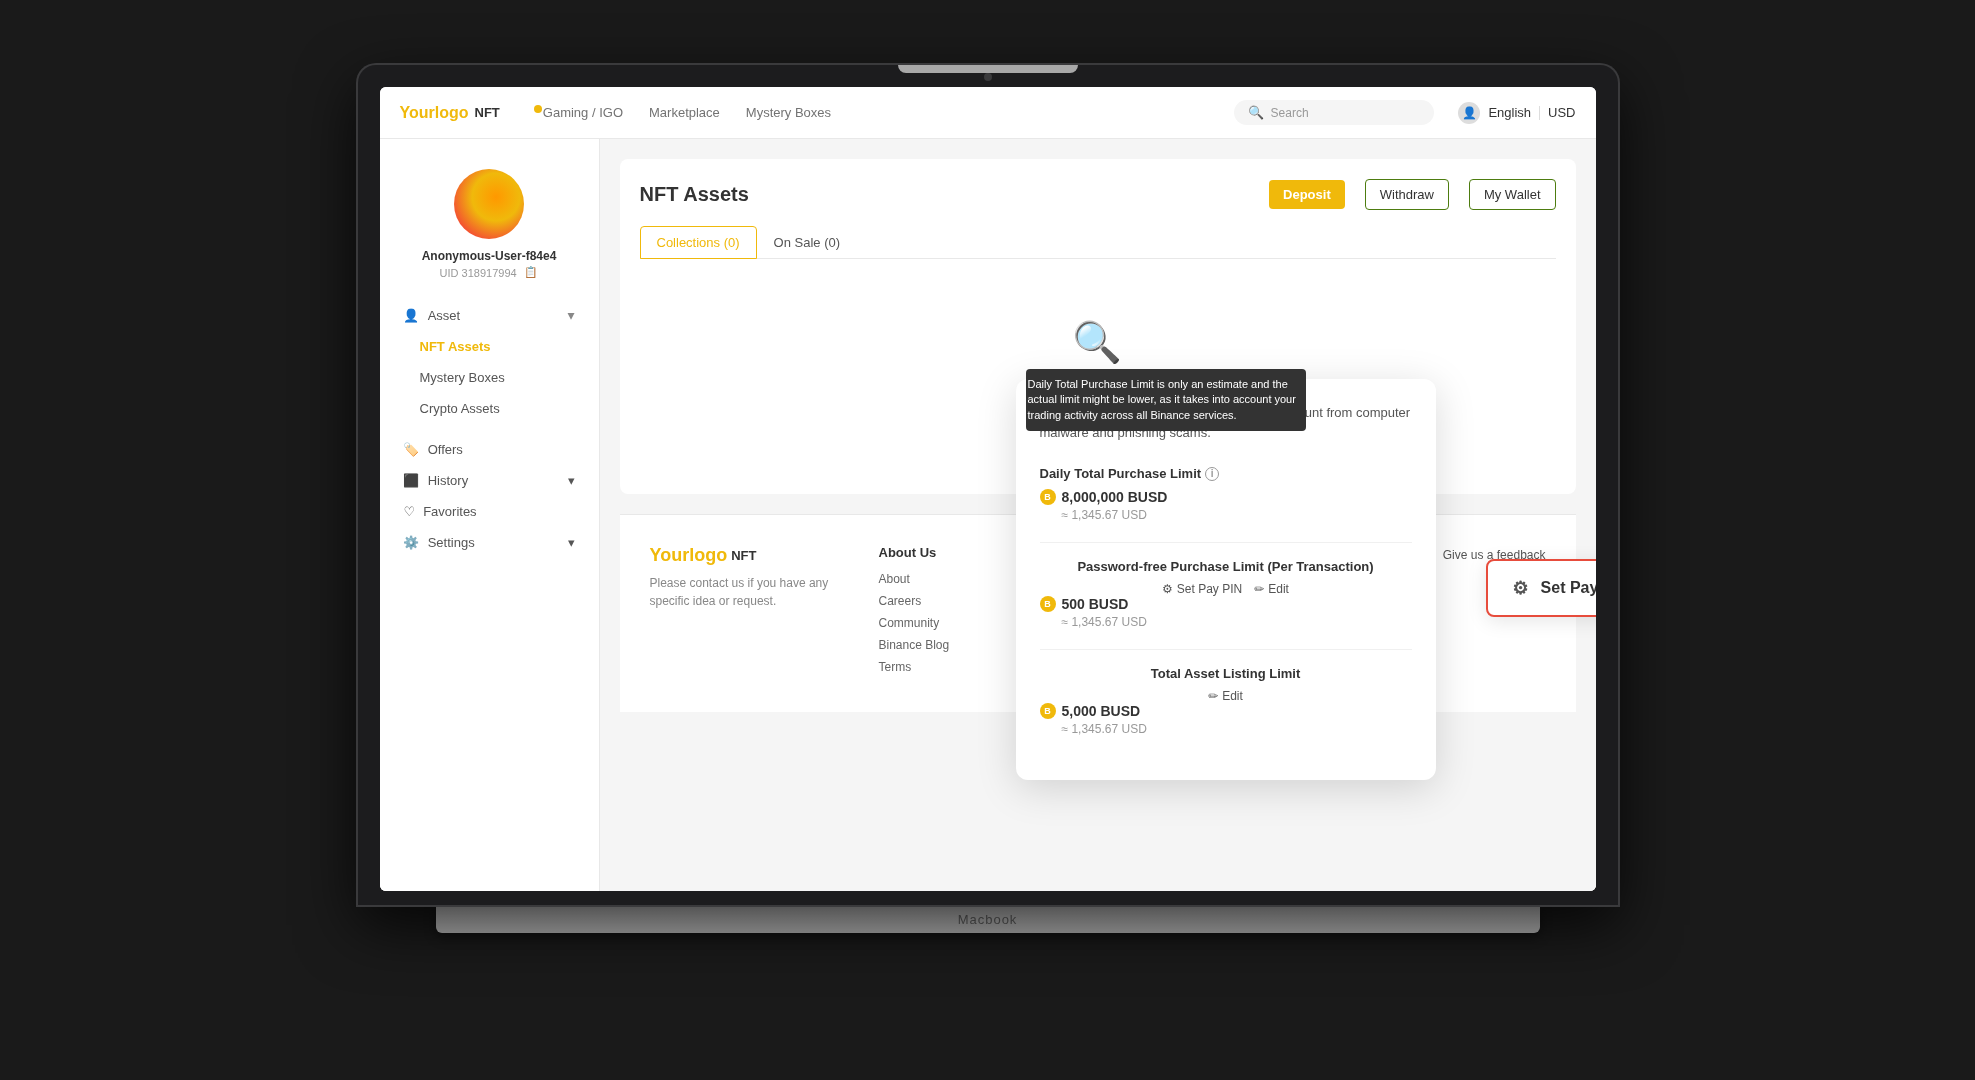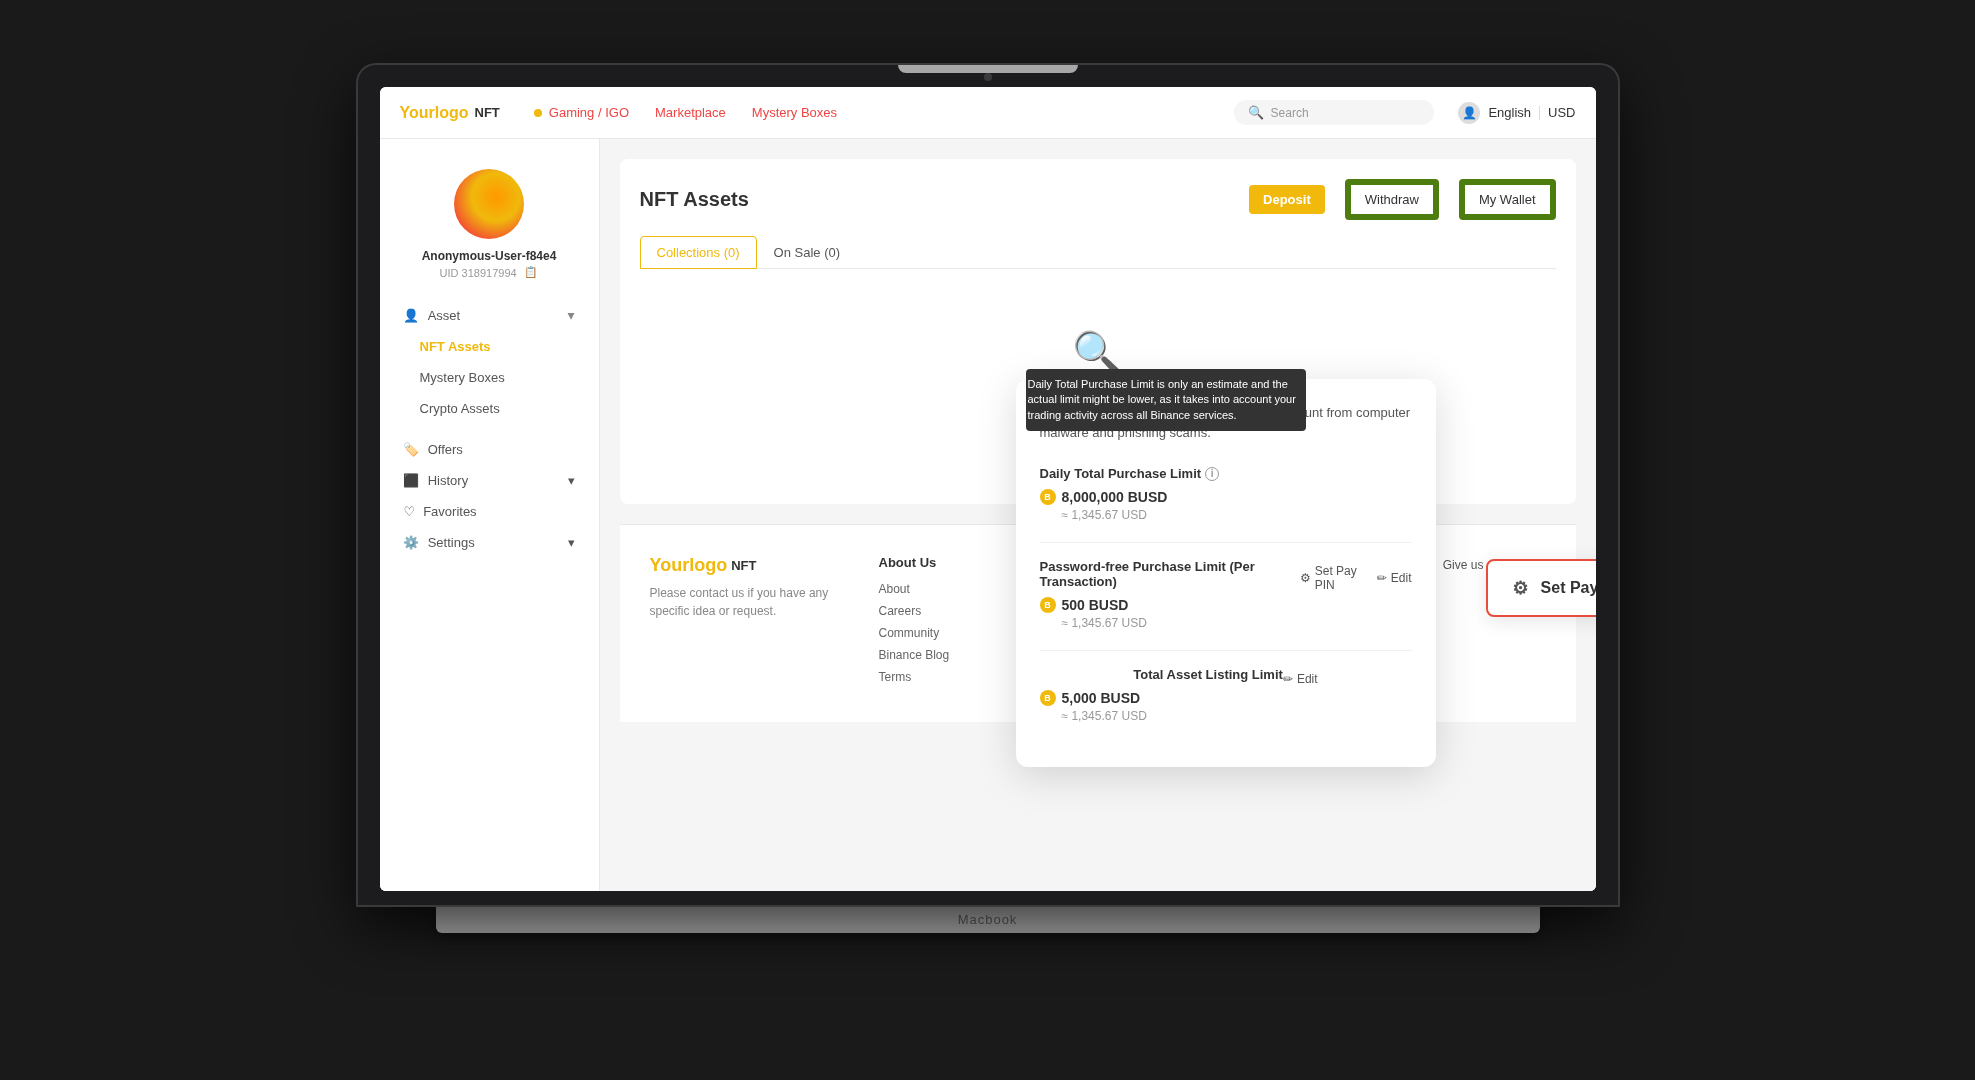--- a/index.html
+++ b/index.html
@@ -115,25 +115,25 @@
 
     .nav-items {
       display: flex;
       align-items: center;
       gap: 6px;
       flex: 1;
     }
 
     .nav-item {
       display: flex;
-      align-items: center;
-      gap: 7px;
+      align-items: flex-start;
+      gap: 1px;
       padding: 5px 10px;
       font-size: 13px;
-      color: #ef4444;
+      color: #737373;
       cursor: pointer;
       border-radius: 4px;
       white-space: nowrap;
     }
 
     .nav-dot {
       width: 8px;
       height: 8px;
       background: #F0B90B;
       border-radius: 50%;
@@ -336,21 +336,21 @@
       cursor: pointer;
     }
 
     .btn-secondary {
       display: flex;
       align-items: center;
       gap: 5px;
       padding: 7px 14px;
       background: #fff;
       color: #333;
-      border: 6px solid #4d7c0f;
+      border: 1px solid #4d7c0f;
       border-radius: 4px;
       font-size: 13px;
       cursor: pointer;
     }
 
     .tabs-row {
       display: flex;
       gap: 0;
       border-bottom: 1px solid #e8e8e8;
       margin-bottom: 20px;
@@ -490,21 +490,22 @@
 
     .usd-equiv {
       font-size: 12px;
       color: #999;
       padding-left: 22px;
     }
 
     .limit-row-actions {
       display: flex;
       align-items: center;
-      justify-content: center;
+      justify-content: flex-end;
+      flex-direction: column;
     }
 
     .action-link {
       display: flex;
       align-items: center;
       gap: 4px;
       font-size: 12px;
       color: #555;
       cursor: pointer;
     }

